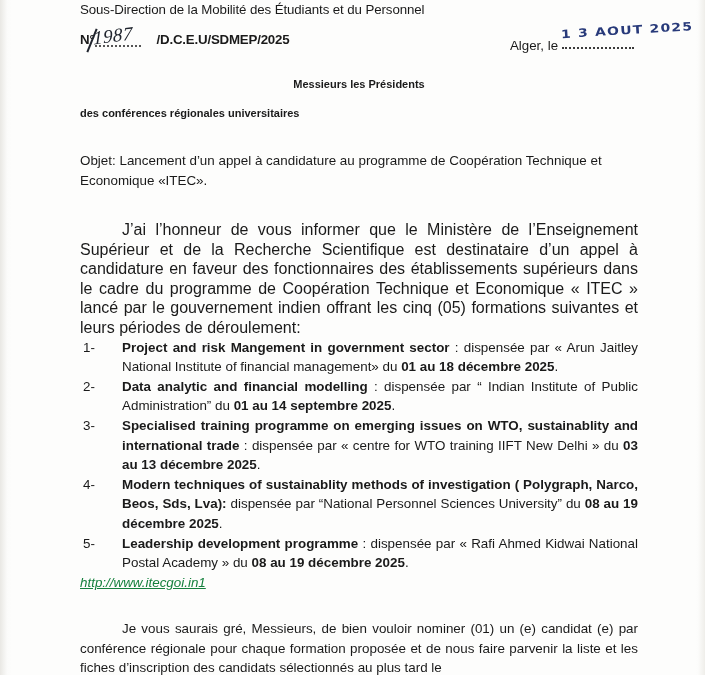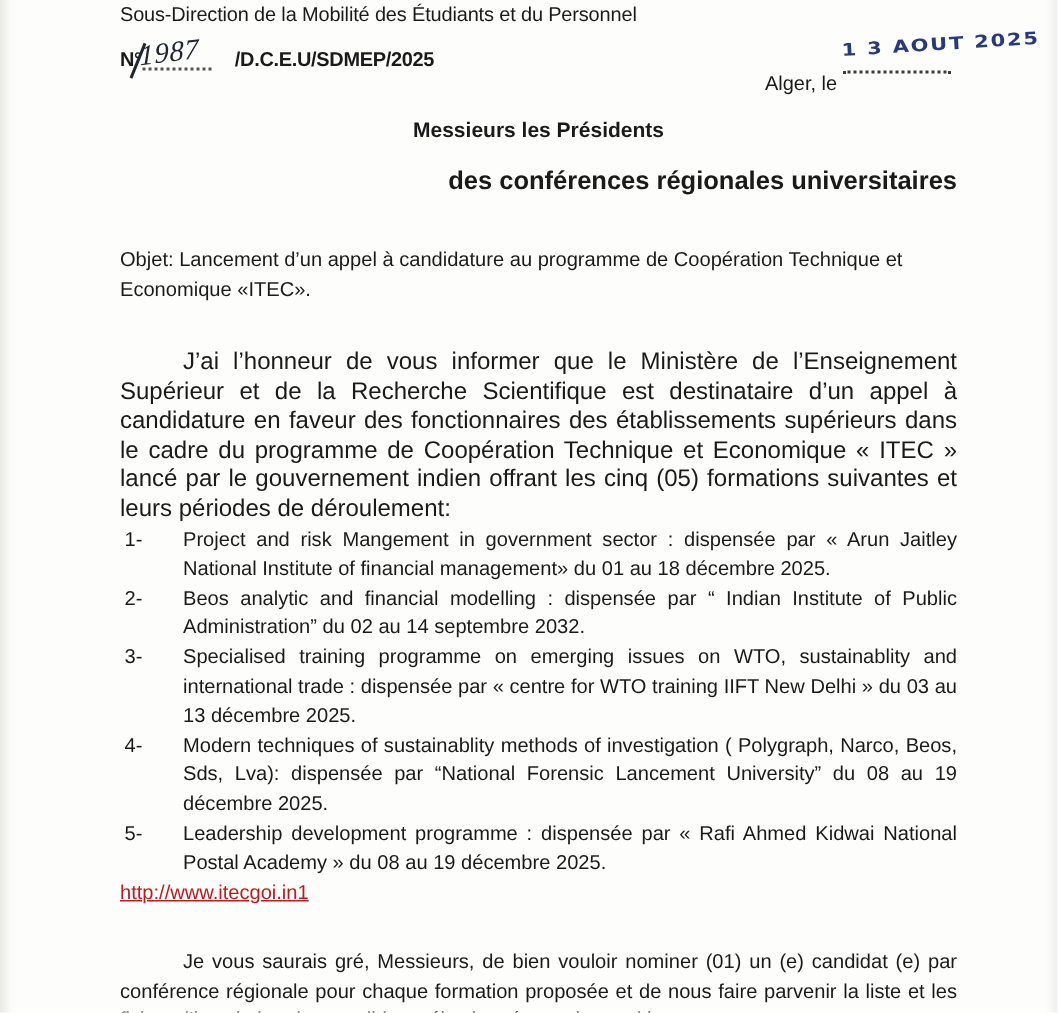--- a/index.html
+++ b/index.html
@@ -87,21 +87,21 @@
     left: 11px;
     top: -4px;
     width: 2px;
     height: 25px;
     background: #20252e;
     transform: rotate(22deg);
   }
   .alger {
     position: absolute;
     left: 430px;
-    top: 16px;
+    top: 6px;
     font-size: 13.3px;
     white-space: nowrap;
   }
   .dotfill-date {
     position: absolute;
     left: 482px;
     top: 15px;
     width: 72px;
     border-bottom: 2.5px dotted #3b3b3b;
   }
@@ -115,27 +115,27 @@
     color: #283a7a;
     letter-spacing: 1.2px;
     transform: rotate(-3.5deg) scaleY(0.82);
     white-space: nowrap;
   }
 
   
   .title {
     text-align: center;
     font-weight: bold;
-    font-size: 14px;
+    font-size: 11px;
     margin-top: 22px;
   }
   .subtitle {
-    text-align: right;
-    font-weight: bold;
-    font-size: 17px;
+    text-align: left;
+    font-weight: bold;
+    font-size: 11px;
     margin-top: 17px;
   }
 
   
   .objet {
     margin-top: 32px;
     font-size: 13.4px;
     line-height: 20px;
     text-align: left;
   }
@@ -165,30 +165,31 @@
     text-justify: inter-word;
     margin-top: 0px;
   }
   ol.list > li .marker {
     position: absolute;
     left: 3px;
     top: 0;
     width: 30px;
     font-weight: normal;
   }
-  b { font-weight: normal; }
+  b { font-weight: bold; }
 
   .url-line {
     font-size: 13.4px;
     line-height: 19.6px;
     margin-top: 0px;
   }
   .url-link {
     text-decoration: underline;
-    color: #b91c1c;
+    color: #15803d;
+    font-style: italic;
   }
 
   .lastpara {
     margin-top: 27px;
     font-size: 13.4px;
     line-height: 19.6px;
     text-align: justify;
     text-justify: inter-word;
     text-indent: 42px;
   }
@@ -224,27 +225,27 @@
       <span class="u">Objet</span><span>: Lancement d’un appel à candidature  au programme de Coopération Technique et Economique «ITEC».</span>
     </div>
 
     <div class="para indent">J’ai l’honneur de vous informer que le Ministère de l’Enseignement Supérieur et de la Recherche Scientifique est destinataire d’un appel à candidature en faveur des fonctionnaires des établissements supérieurs dans le cadre du programme de Coopération Technique et Economique « ITEC » lancé par le gouvernement indien offrant les cinq (05) formations suivantes et leurs périodes de déroulement:</div>
 
     <ol class="list">
       <li>
         <span class="marker">1-</span><b>Project and risk Mangement in government sector</b><span> : dispensée par « Arun Jaitley National Institute of financial management» du </span><b>01 au 18 décembre 2025</b><span>.</span>
       </li>
       <li>
-        <span class="marker">2-</span><b>Beos analytic and financial modelling</b><span> : dispensée par “ Indian Institute   of Public Administration” du </span><b>02 au 14 septembre 2032</b><span>.</span>
+        <span class="marker">2-</span><b>Data analytic and financial modelling</b><span> : dispensée par “ Indian Institute   of Public Administration” du </span><b>01 au 14 septembre 2025</b><span>.</span>
       </li>
       <li>
         <span class="marker">3-</span><b>Specialised training programme on emerging issues on WTO, sustainablity and international trade</b><span> : dispensée par «  centre for WTO training IIFT New Delhi » du </span><b>03 au 13 décembre 2025</b><span>.</span>
       </li>
       <li>
-        <span class="marker">4-</span><b>Modern techniques of sustainablity methods of investigation ( Polygraph, Narco, Beos, Sds, Lva):</b><span> dispensée par “National Forensic Lancement University” du </span><b>08 au 19 décembre 2025</b><span>.</span>
+        <span class="marker">4-</span><b>Modern techniques of sustainablity methods of investigation ( Polygraph, Narco, Beos, Sds, Lva):</b><span> dispensée par “National Personnel Sciences University” du </span><b>08 au 19 décembre 2025</b><span>.</span>
       </li>
       <li>
         <span class="marker">5-</span><b>Leadership development programme</b><span> : dispensée par «  Rafi Ahmed Kidwai National Postal Academy » du </span><b>08 au 19 décembre 2025</b><span>.</span>
       </li>
     </ol>
 
     <div class="url-line">
       <a class="url-link" href="#">http://www.itecgoi.in1</a>
     </div>
 

